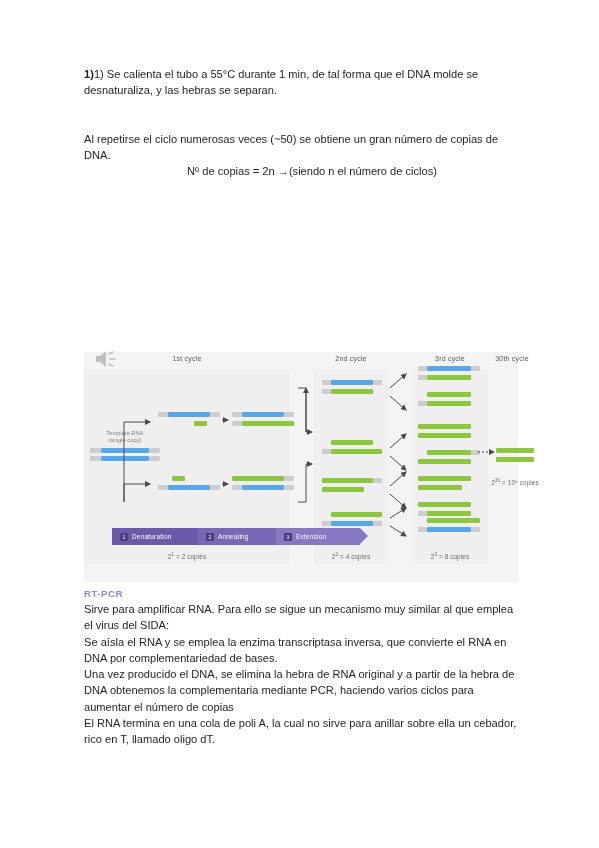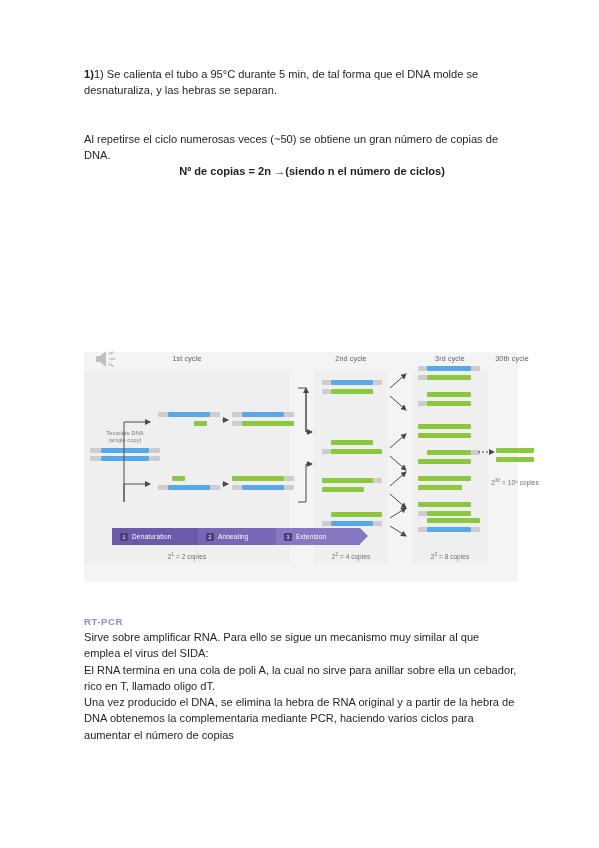--- a/index.html
+++ b/index.html
@@ -20,21 +20,21 @@
   .h-violet{
     color:#9b83d6;font-weight:bold;font-size:9.6px;
     letter-spacing:.55px;margin:0 0 2px 0;
   }
   p.body{
     margin:0;font-size:11.1px;line-height:16.3px;color:#231f20;
   }
   .spacer{height:16px;}
   .formula{
     margin:6px 0 0 0;font-size:11.1px;line-height:16.3px;
-    text-align:center;padding-left:22px;font-weight:bold;
+    text-align:center;padding-left:22px;
   }
   b{font-weight:bold;}
 
   
   .figure{
     position:absolute;left:84px;top:352px;width:434px;height:230px;
     background:#f4f4f4;
   }
   .fig-headers{position:absolute;left:0;top:0;width:100%;height:18px;}
   .fig-headers span{
@@ -85,21 +85,21 @@
 </style>
 </head>
 <body>
 
 <div class="page">
 
   <div class="content">
 
     <div>
 
-      <p class="body"><b>1)</b><span>1) Se calienta el tubo a 95°C durante 5 min, de tal forma que el DNA molde se desnaturaliza, y las hebras se separan.</span></p>
+      <p class="body"><b>1)</b><span>1) Se calienta el tubo a 55°C durante 1 min, de tal forma que el DNA molde se desnaturaliza, y las hebras se separan.</span></p>
 
       <div class="spacer"></div>
 
 
       <div class="spacer"></div>
 
       <p class="body">Al repetirse el ciclo numerosas veces (~50) se obtiene un gran número de copias de DNA.</p>
 
       <p class="body formula">Nº de copias = 2n   →(siendo n el número de ciclos)</p>
 
@@ -294,20 +294,21 @@
     </div>
     <div class="lbl" style="left:321px;top:200px;width:90px;">
       <span>2</span><sup>3</sup><span> = 8 copies</span>
     </div>
     <div class="lbl" style="left:386px;top:126px;width:90px;">
       <span>2</span><sup>30</sup><span> = 10⁹ copies</span>
     </div>
 
   </div>
 
-  <div class="content" style="top:588px;margin-top:28px;">
+  <div class="content" style="top:588px;">
     <div class="h-violet">RT-PCR</div>
-    <p class="body">Sirve sobre amplificar RNA. Para ello se sigue un mecanismo muy similar al que emplea el virus del SIDA:</p>
+    <p class="body">Sirve para amplificar RNA. Para ello se sigue un mecanismo muy similar al que emplea el virus del SIDA:</p>
+    <p class="body">Se aísla el RNA y se emplea la enzima transcriptasa inversa, que convierte el RNA en DNA por complementariedad de bases.</p>
+    <p class="body">Una vez producido el DNA, se elimina la hebra de RNA original y a partir de la hebra de DNA obtenemos la complementaria mediante PCR, haciendo varios ciclos para aumentar el número de copias</p>
     <p class="body">El RNA termina en una cola de poli A, la cual no sirve para anillar sobre ella un cebador, rico en T, llamado oligo dT.</p>
-    <p class="body">Una vez producido el DNA, se elimina la hebra de RNA original y a partir de la hebra de DNA obtenemos la complementaria mediante PCR, haciendo varios ciclos para aumentar el número de copias</p>
   </div>
 
 </div>
 
 </body></html>

